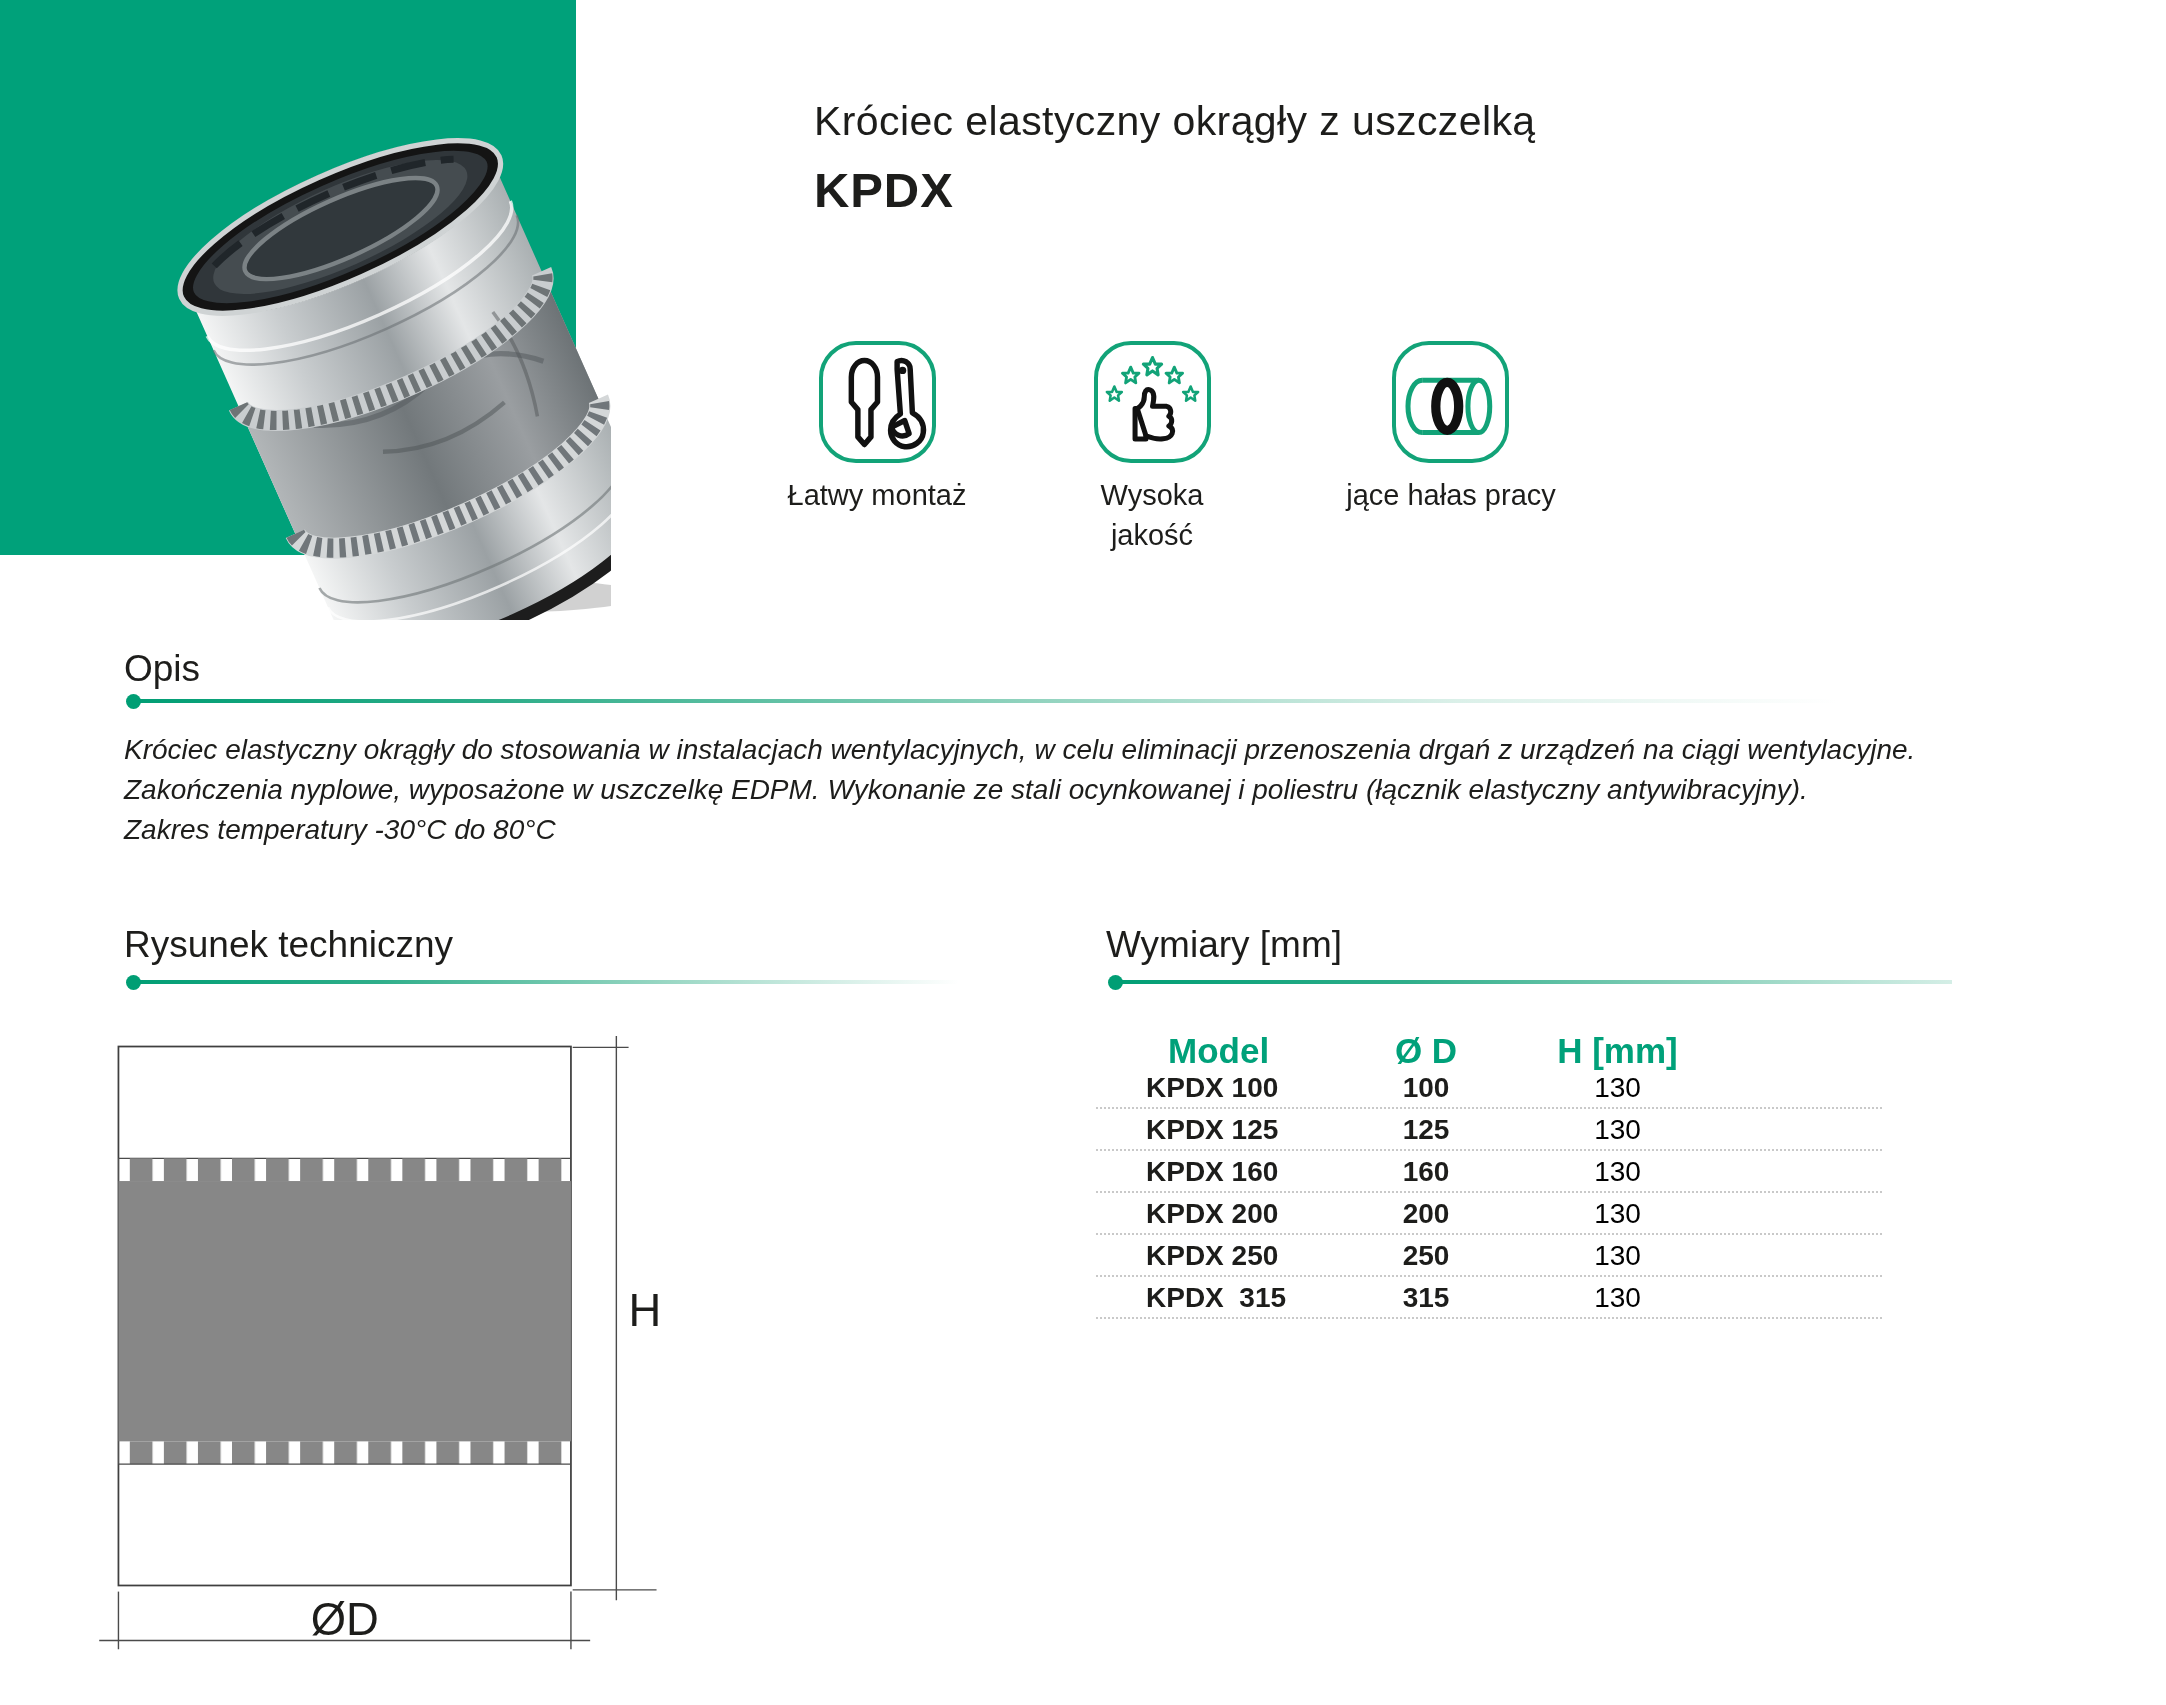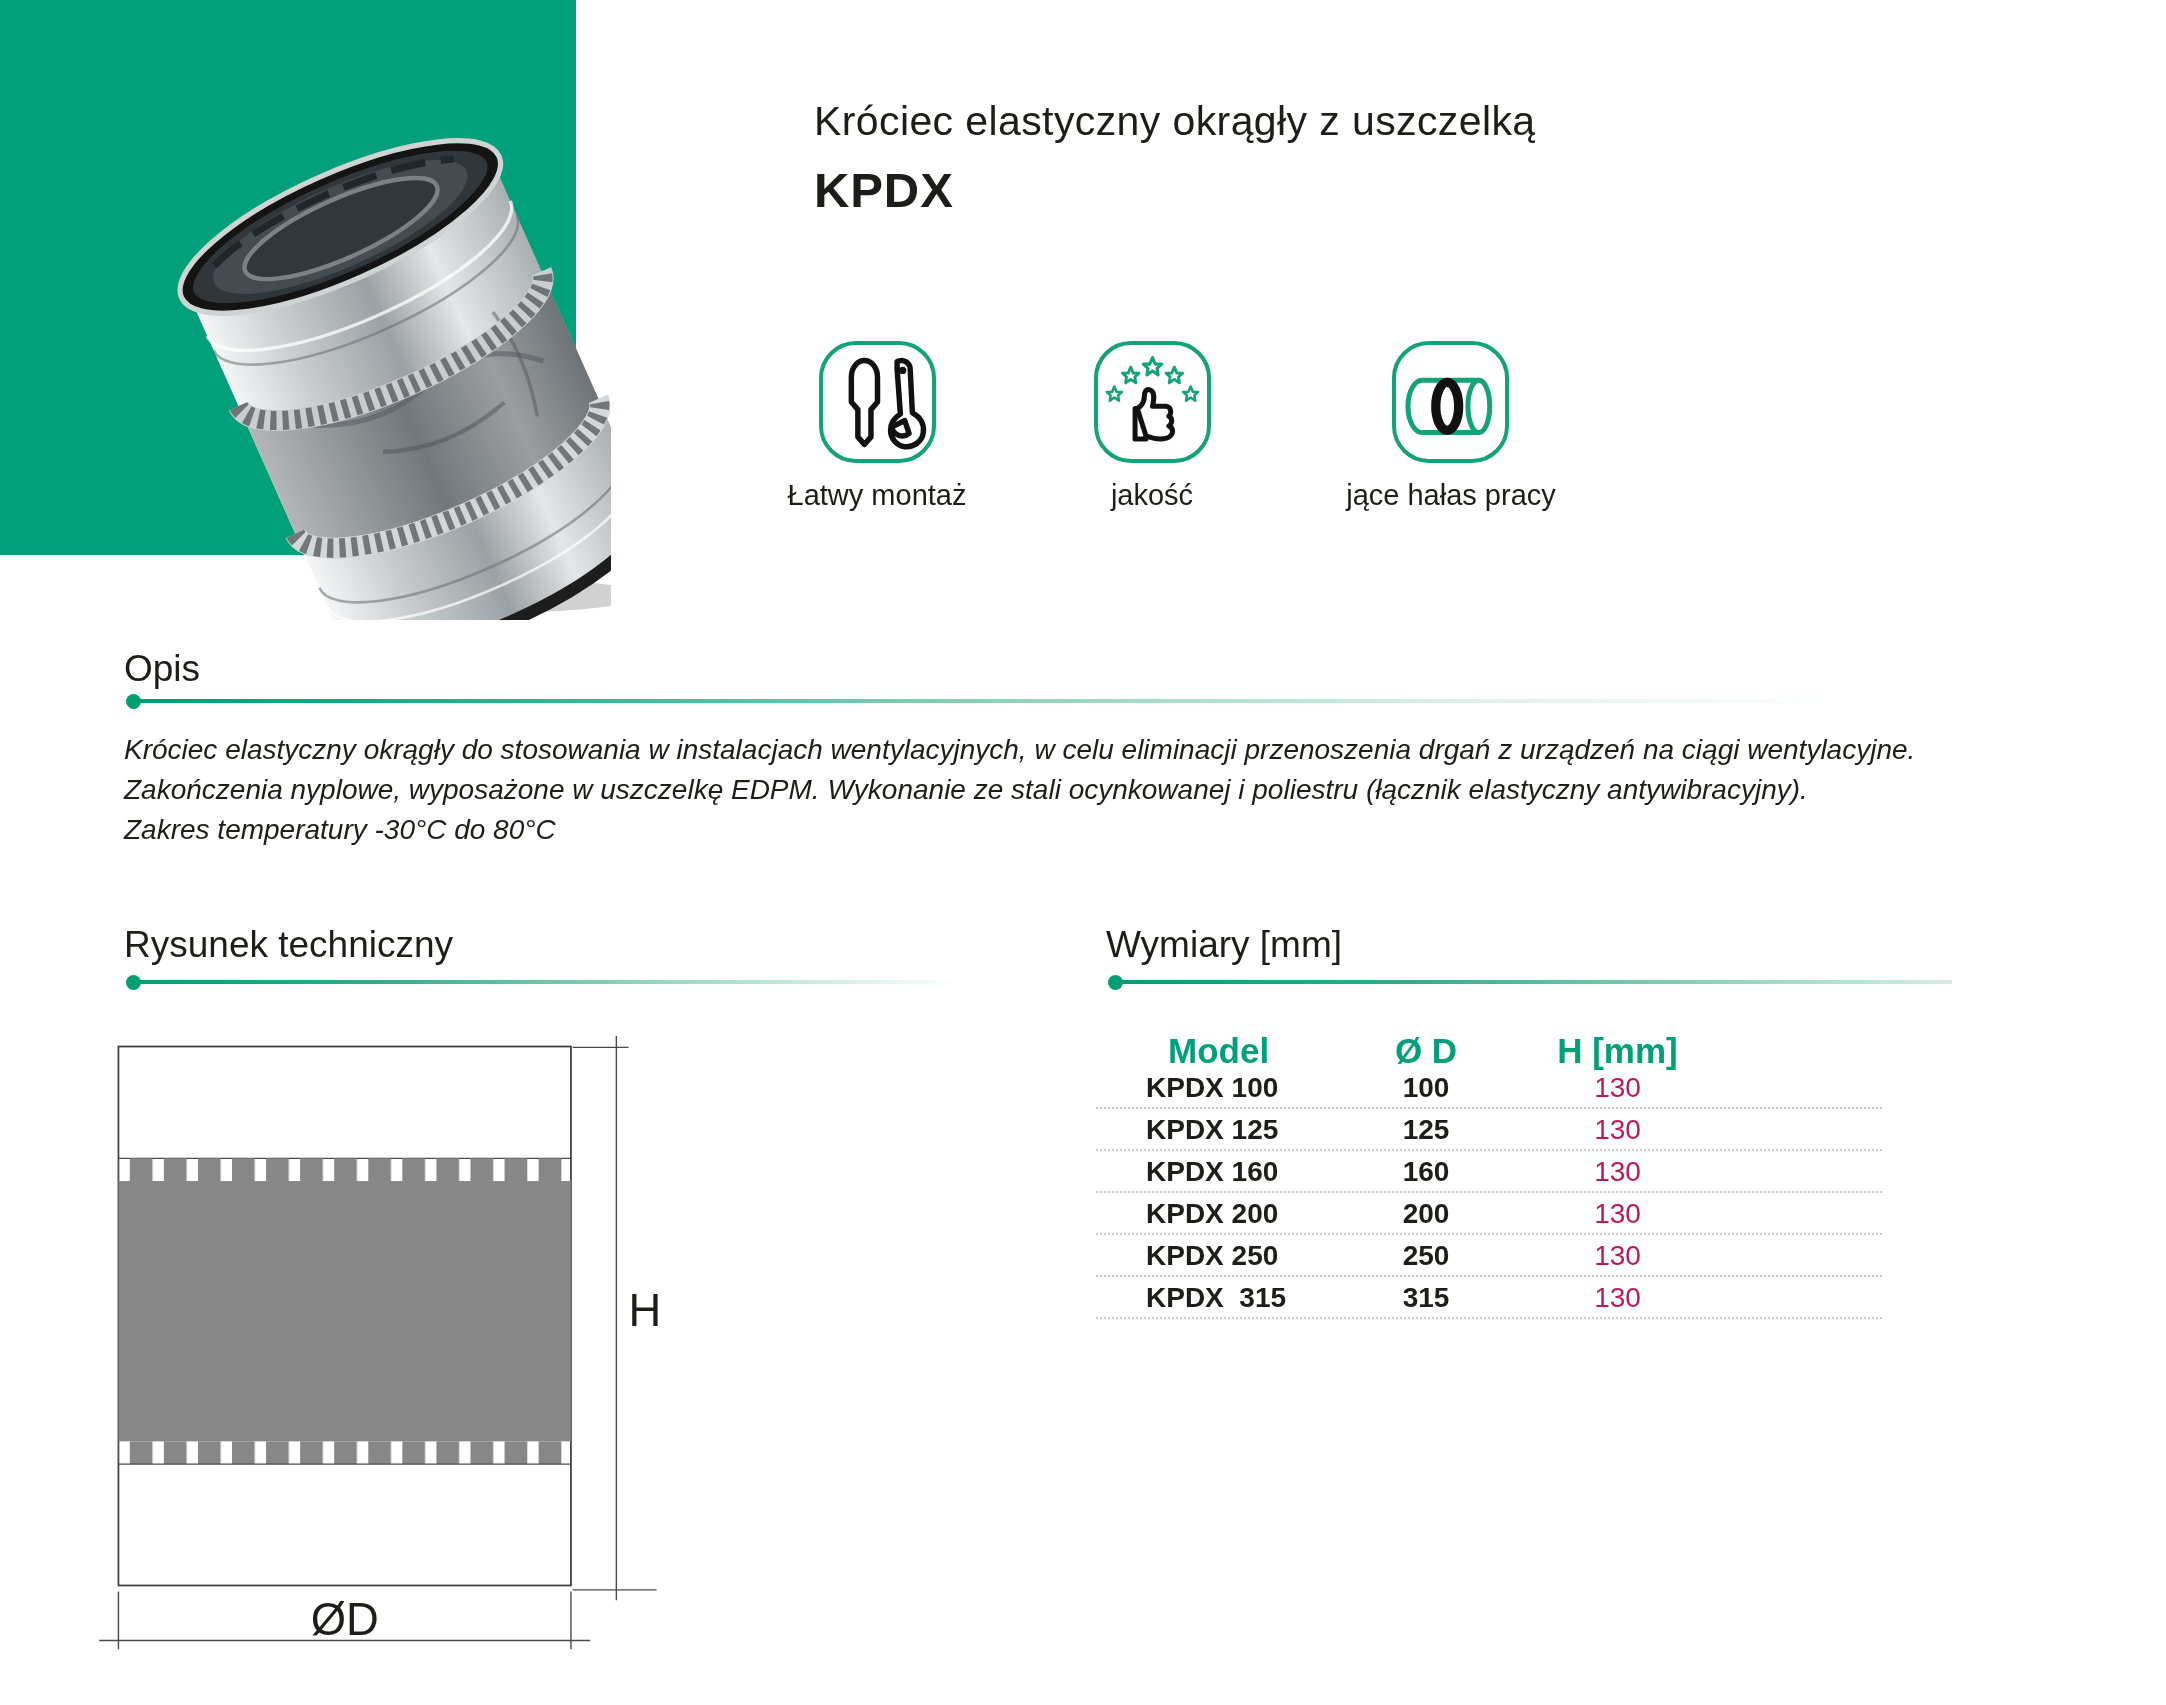--- a/index.html
+++ b/index.html
@@ -37,21 +37,21 @@
   
   .dim-table{position:absolute;left:1096px;top:1029px;width:786px;}
   .dt-head{position:relative;height:38px;color:#00a17a;font-weight:700;font-size:35px;}
   .dt-row{position:relative;height:40px;border-bottom:2.6px dotted #c9c9c9;font-size:28px;}
   .dt-row:first-of-type{margin-top:7px;}
   .c-model{position:absolute;left:50px;top:5.2px;font-weight:700;white-space:pre;}
   .c-model.hd{left:72px;top:1.7px;font-weight:700;}
   .c-d{position:absolute;left:218px;width:224px;top:5.2px;text-align:center;font-weight:700;}
   .c-d.hd{top:1.7px;}
   .c-h{position:absolute;left:442px;width:159px;top:5.2px;text-align:center;font-weight:400;
-       color:#be185d;}
+       color:#000000;}
   .c-h.hd{top:1.7px;font-weight:700;color:#00a17a;}
 
   
   .tech-svg{position:absolute;left:87px;top:1022px;width:594px;height:664px;}
 </style>
 </head>
 <body>
 
 <div class="page">
 
@@ -148,20 +148,21 @@
         <ellipse cx="76" cy="54" rx="10" ry="24" fill="#fff"></ellipse>
       </g>
       <ellipse cx="47" cy="54" rx="10.5" ry="22" fill="none" stroke="#111" stroke-width="8.5"></ellipse>
     </svg>
   </div>
 
   <div class="feat-label" style="left:650px;">
     <div>Łatwy montaż</div>
   </div>
   <div class="feat-label" style="left:925px;">
+    <div>Wysoka</div>
     <div>jakość</div>
   </div>
   <div class="feat-label" style="left:1224px;">
     <div>jące hałas pracy</div>
   </div>
 
   <div class="sec-head" style="left:124px;top:648px;">Opis</div>
   <div class="sec-line line-opis" style="left:129px;top:699px;width:1708px;">
     <span class="sec-dot"></span>
   </div>

